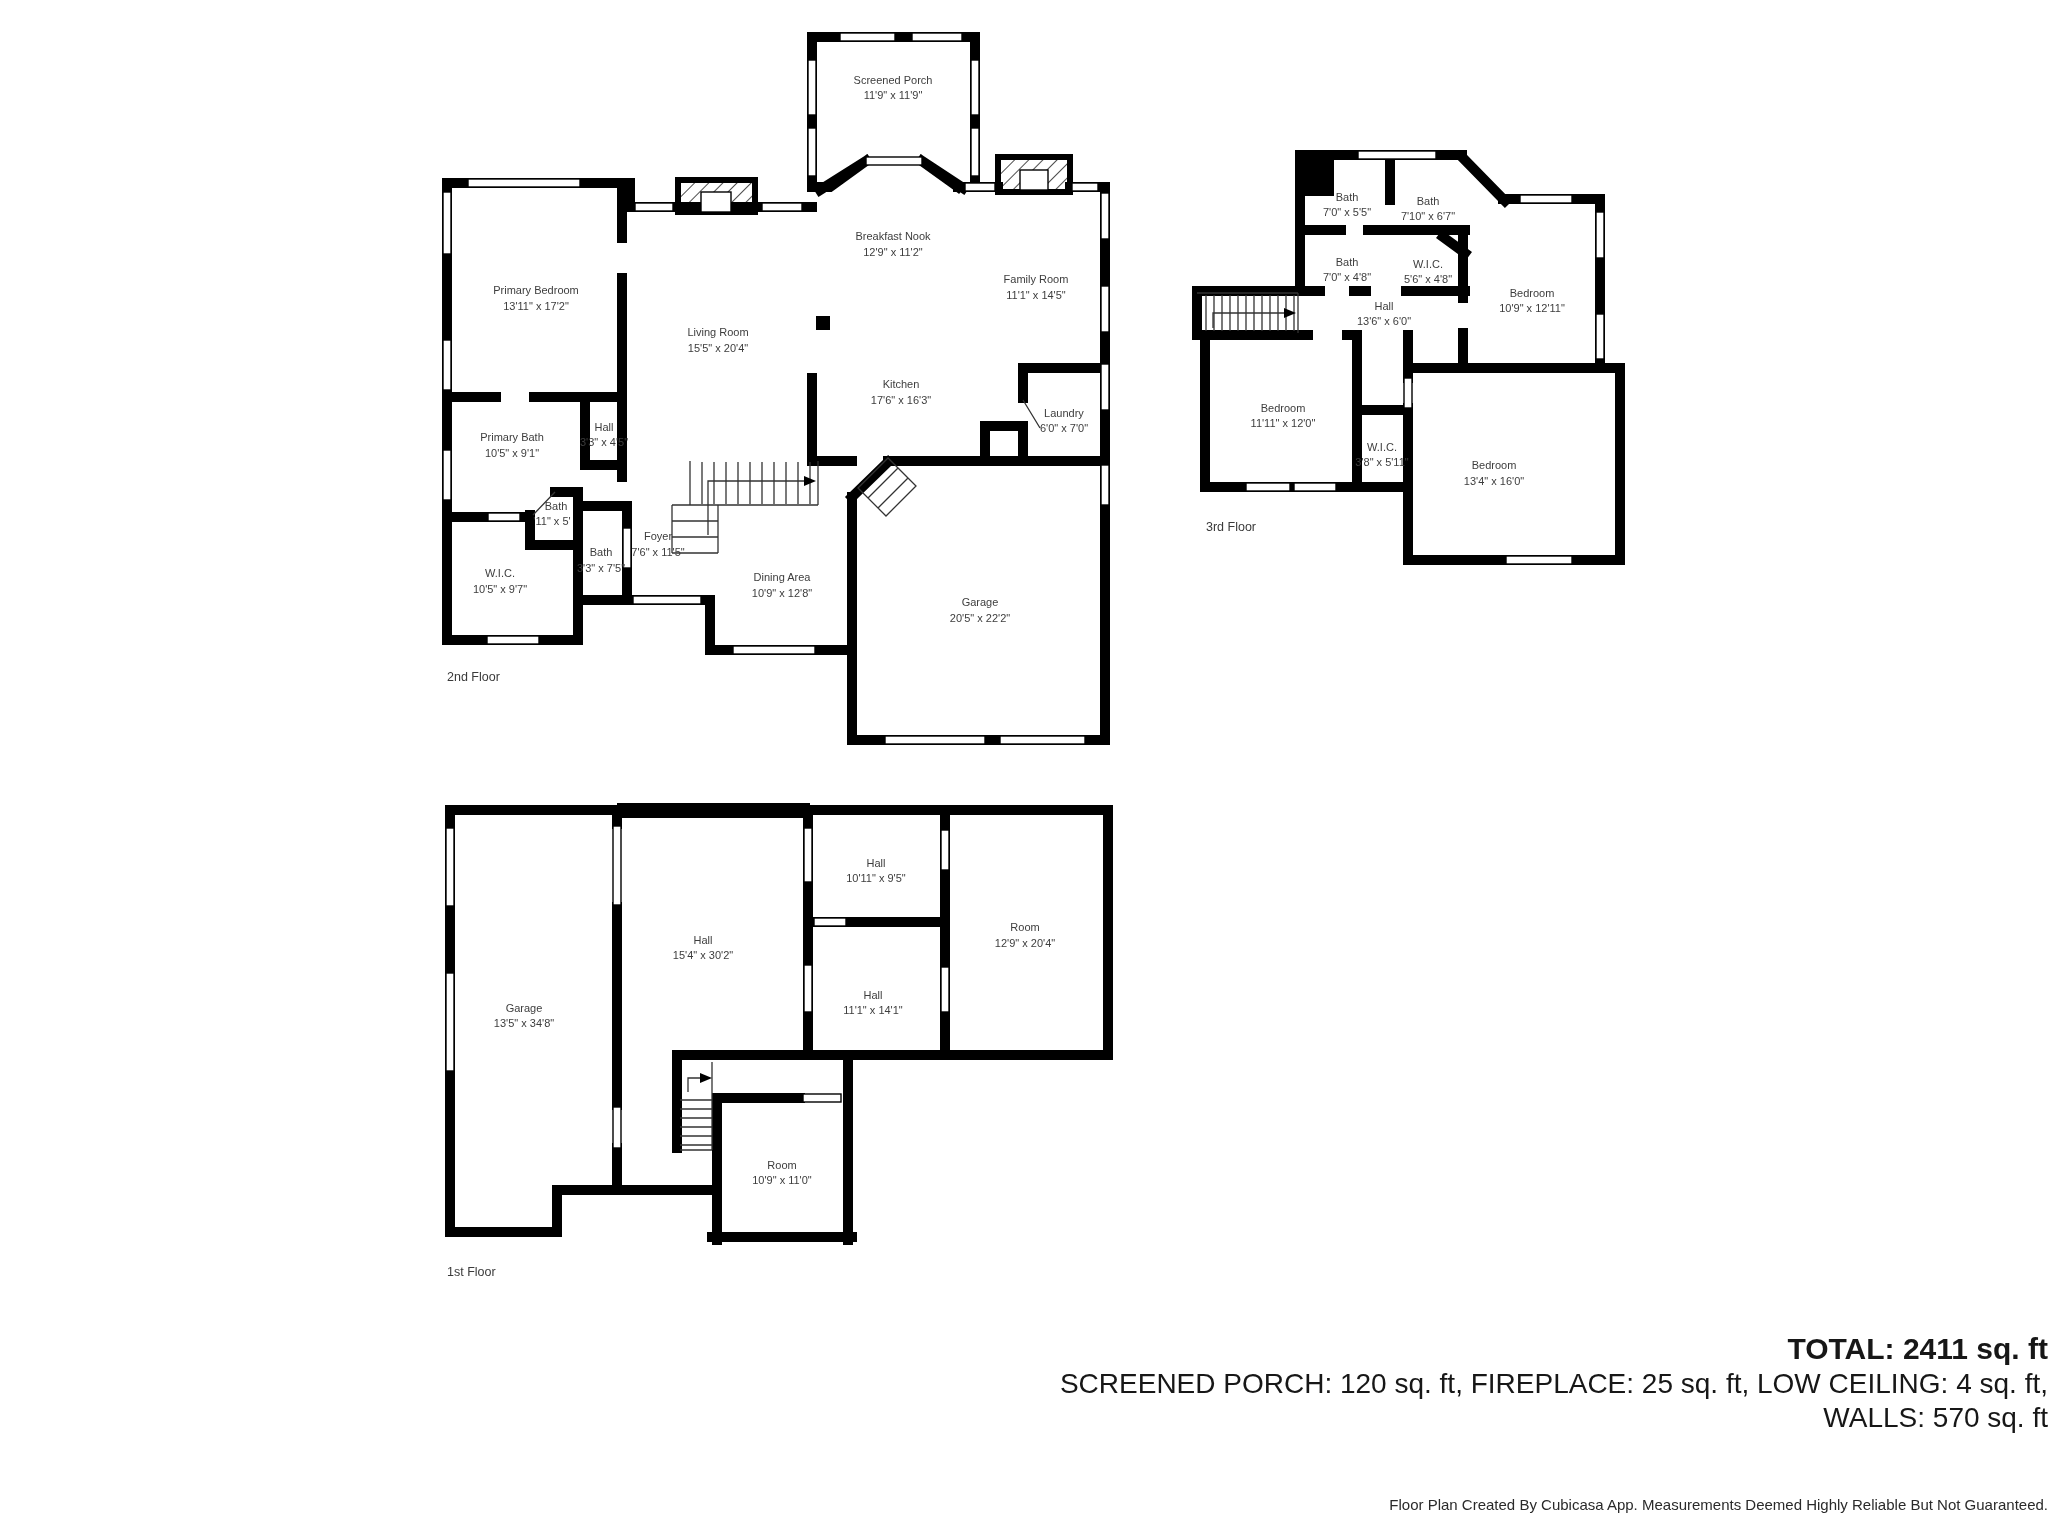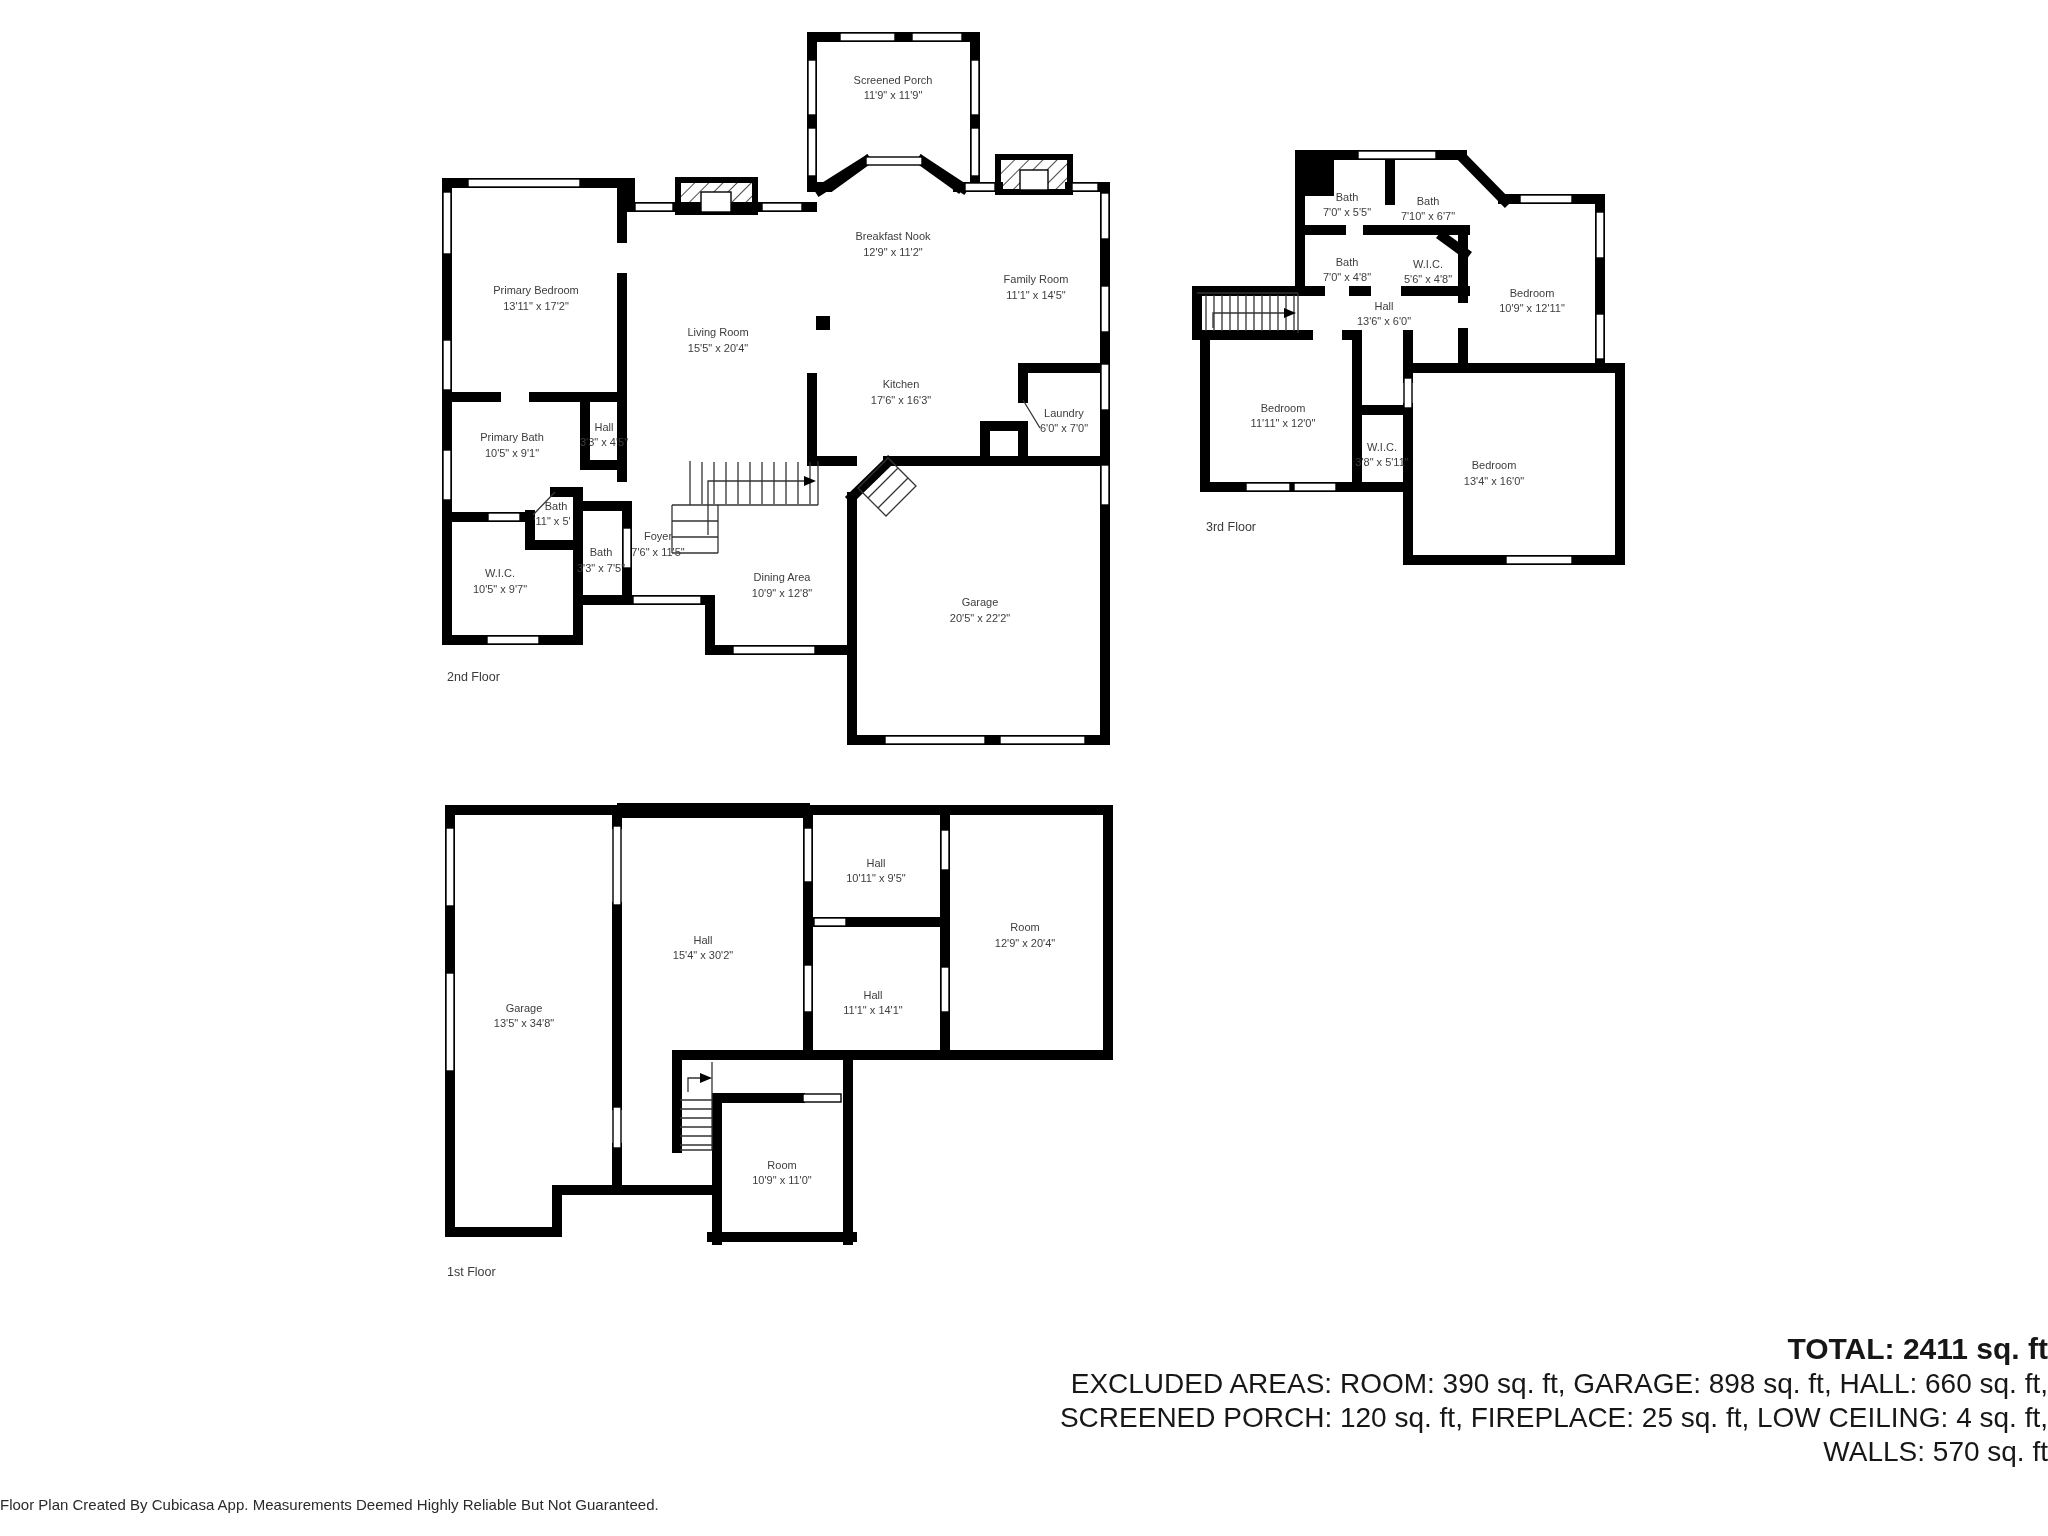--- a/index.html
+++ b/index.html
@@ -10,21 +10,21 @@
   .room-name{font-size:11px;text-anchor:middle;}
   .room-dims{font-size:11px;text-anchor:middle;}
   .floor-caption{font-size:12.5px;text-anchor:start;fill:#3a3a3a;}
   .walls{stroke:#000;stroke-width:10;fill:none;stroke-linecap:square;}
   .thin{stroke:#333;stroke-width:1.3;fill:none;}
   .win{fill:#fff;stroke:#000;stroke-width:1.4;}
   .doorband{fill:#fff;stroke:#000;stroke-width:1.4;}
   .summary{position:absolute;left:0;width:2048px;top:1330px;text-align:right;color:#171717;}
   .sum-total{font-size:30px;font-weight:bold;line-height:37px;}
   .sum-line{font-size:28px;line-height:34px;}
-  .footer{position:absolute;left:0;width:2048px;top:1496px;text-align:left;
+  .footer{position:absolute;left:0;width:2048px;top:1496px;text-align:right;
           font-size:15px;color:#2a2a2a;}
 </style>
 </head>
 <body>
 
 <svg width="2048" height="1536" viewBox="0 0 2048 1536">
   <defs>
     <pattern id="hatch" width="10" height="10" patternTransform="rotate(45)" patternUnits="userSpaceOnUse">
       <line x1="0" y1="0" x2="0" y2="10" stroke="#000" stroke-width="1.4"></line>
     </pattern>
@@ -222,18 +222,17 @@
     <text class="room-name" x="1025" y="931">Room</text>
     <text class="room-dims" x="1025" y="947">12'9" x 20'4"</text>
     <text class="room-name" x="782" y="1169">Room</text>
     <text class="room-dims" x="782" y="1184">10'9" x 11'0"</text>
     <text class="floor-caption" x="447" y="1276">1st Floor</text>
   </g>
 </svg>
 
 <div class="summary">
   <div class="sum-total">TOTAL: 2411 sq. ft</div>
-  <div class="sum-line">EXCLUDED AREAS: ROOM: 390 sq. ft, GARAGE: 898 sq. ft, HALL: 660 sq. ft,</div>
   <div class="sum-line">SCREENED PORCH: 120 sq. ft, FIREPLACE: 25 sq. ft, LOW CEILING: 4 sq. ft,</div>
   <div class="sum-line">WALLS: 570 sq. ft</div>
 </div>
 
 <div class="footer">Floor Plan Created By Cubicasa App. Measurements Deemed Highly Reliable But Not Guaranteed.</div>
 
 </body></html>

